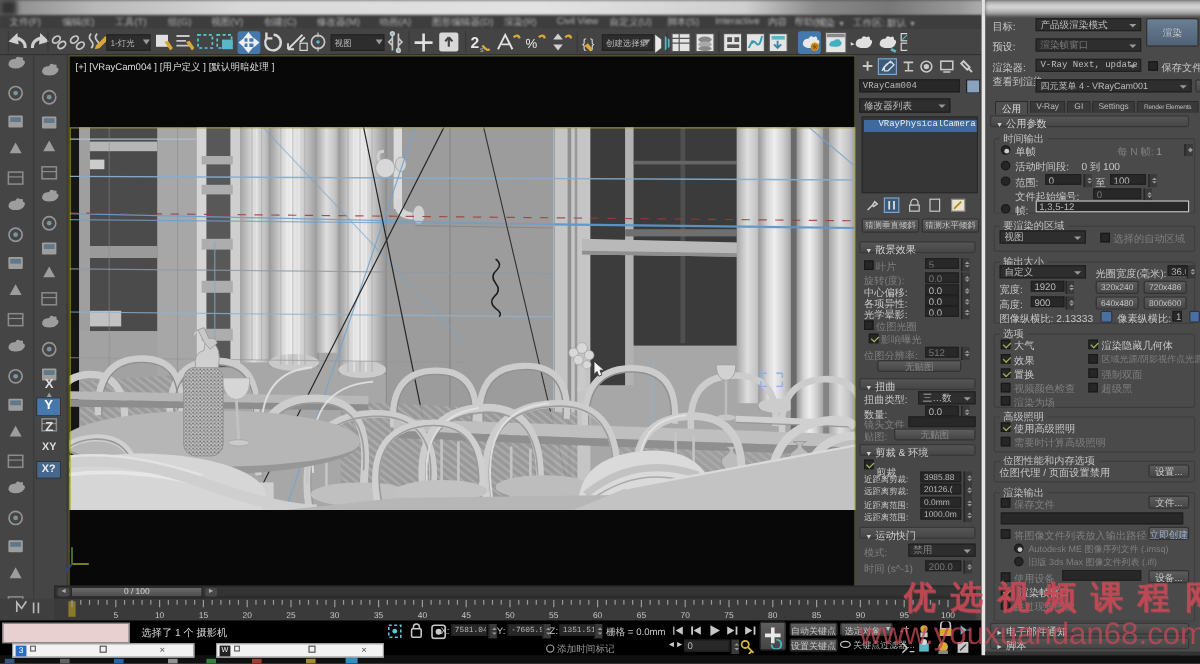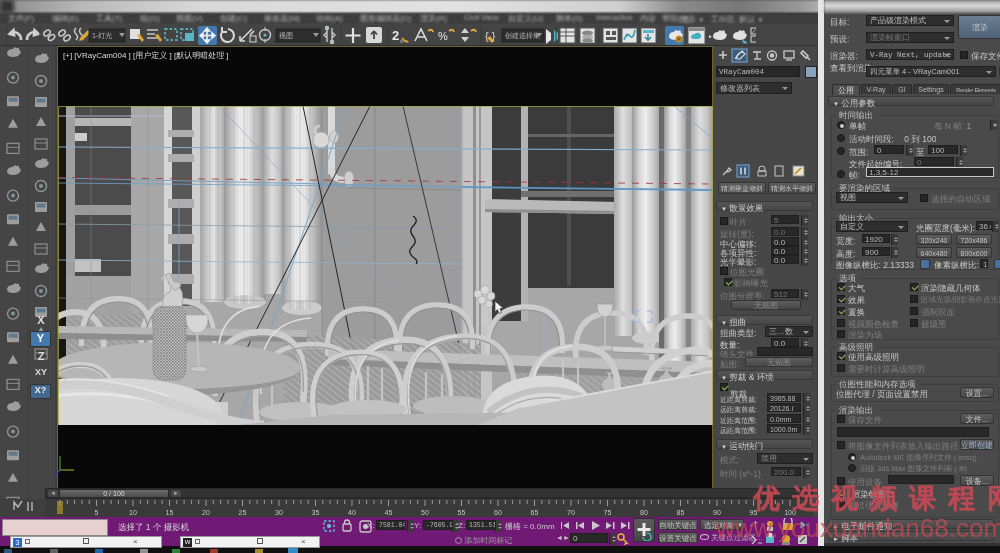--- a/index.html
+++ b/index.html
@@ -538,20 +538,23 @@
   <circle cx="57" cy="7.5" r="4.5"></circle>
           <circle cx="57" cy="7.5" r="1.6" fill="#c9c9c9"></circle>
   <rect x="69" y="3" width="10" height="7"></rect>
           <path d="M71,12 h6"></path>
   <path d="M88,3 l5,5 -2,2 -5,-5 z M92,9 l3,3" stroke-width="1.6"></path>
  </g>
 </svg>
 <div class="inp" style="left:3px;top:20px;width:84px;height:11px;line-height:11px;font-family:'Liberation Mono',monospace;font-size:7.5px">VRayCam004</div>
 <div class="abs" style="left:92px;top:20px;width:12px;height:12px;background:#8aa2be;border:1px solid #222"></div>
 <div class="dd" style="left:3px;top:36px;width:76px;height:12px;line-height:12px">修改器列表</div>
+<div class="abs" style="left:5px;top:51px;width:97px;height:64px;background:#363636;border:1px solid #2a2a2a">
+ <div class="abs" style="left:1px;top:2px;width:94px;height:10px;background:#3e6a9e;color:#eee;font-size:7.5px;font-family:'Liberation Mono',monospace;padding-left:12px;white-space:nowrap;overflow:hidden">VRayPhysicalCamera</div>
+</div>
 <svg class="abs" style="left:4px;top:118px" width="100" height="14" viewBox="0 0 100 14">
  <path d="M6,11 l4,-4 M10,7 l2,-3 2,2 -3,2 z" stroke="#c9c9c9" stroke-width="1.3" fill="none"></path>
  <rect x="20" y="1" width="12" height="12" fill="#3a5a7a" stroke="#7aa6d2"></rect>
  <path d="M24,3.5 v7 M28,3.5 v7" stroke="#ddd" stroke-width="1.5"></path>
  <path d="M42,5 a3,3 0 0 1 6,0 v2 h-6 z M41,7 h8 v5 h-8 z" stroke="#c9c9c9" stroke-width="1" fill="none"></path>
  <rect x="58" y="2" width="8" height="10" fill="none" stroke="#c9c9c9"></rect>
  <rect x="76" y="2" width="11" height="10" fill="#e8e4d0" stroke="#888"></rect>
         <path d="M78,10 l6,-6" stroke="#b8860b" stroke-width="1.4"></path>
 </svg>
 <div class="btn" style="left:5px;top:136px;width:48px;height:12px;line-height:12px;font-size:7px">猜测垂直倾斜</div>
@@ -748,21 +751,21 @@
           <text x="708.5" y="16">95</text>
           <text x="745.0" y="16">100</text>
         </g>
 </svg>
 <div class="abs" style="left:-45px;top:0px;width:45px;height:19px;background:#3f3f3f"></div>
 </div>
 <svg class="abs" style="left:8px;top:496px" width="36" height="20" viewBox="0 0 36 20">
       <path d="M6,14 v-8 l4,5 4,-6 M20,6 v9 m4,-9 v9" stroke="#b8b8b8" stroke-width="1.4" fill="none"></path>
     </svg>
 
-<div class="abs" id="statusbar" style="left:0;top:517px;width:983px;height:31px;background:#701a75">
+<div class="abs" id="statusbar" style="left:0;top:517px;width:983px;height:31px;background:#000000">
 <div class="abs" style="left:2px;top:2px;width:106px;height:17px;background:#e8d0d0;border:1px solid #888"></div>
 <div class="abs" style="left:118px;top:5px;color:#d8d8d8;font-size:8.5px;white-space:nowrap">选择了 1 个 摄影机</div>
 <svg class="abs" style="left:322px;top:2px" width="50" height="14" viewBox="0 0 50 14">
 <rect x="2" y="2" width="10" height="10" fill="none" stroke="#5bc8d8" stroke-width="1.3" stroke-dasharray="2.5,2"></rect>
         <circle cx="7" cy="7" r="2" fill="#5bc8d8"></circle>
 <rect x="21" y="5" width="8" height="7" rx="1" fill="none" stroke="#c8c8c8" stroke-width="1.3"></rect>
         <path d="M22.5,5 v-1.5 a2.5,2.5 0 0 1 5,0 v1.5" stroke="#c8c8c8" stroke-width="1.3" fill="none"></path>
 <rect x="38" y="2" width="11" height="11" rx="2" fill="none" stroke="#c8c8c8" stroke-width="1.3"></rect>
         <circle cx="43.5" cy="7.5" r="2.5" fill="#c8c8c8"></circle>
 </svg>
@@ -840,21 +843,21 @@
 <div class="abs" style="left:72px;top:0px;color:#555;font-size:8px"><span style="display:inline-block;width:6px;height:6px;border:1px solid #555"></span></div>
 <div class="abs" style="left:122px;top:0px;color:#555;font-size:8px">×</div>
 </div>
 <div class="abs" style="left:180px;top:536px;width:140px;height:12px;background:#f2f2f2;border:1px solid #999">
 <div class="abs" style="left:2px;top:1px;width:9px;height:9px;background:#222;color:#fff;font-size:6px;text-align:center;line-height:9px">W</div>
 <div class="abs" style="left:14px;top:1px;color:#555;font-size:7px"><span style="display:inline-block;width:5px;height:5px;border:1px solid #666"></span></div>
 <div class="abs" style="left:76px;top:0px;color:#555;font-size:8px"><span style="display:inline-block;width:6px;height:6px;border:1px solid #555"></span></div>
 <div class="abs" style="left:120px;top:0px;color:#555;font-size:8px">×</div>
 </div>
 
-<div class="abs" id="renderdlg" style="left:818px;top:0;width:182px;height:546px;background:#4a4a4a;border-left:6px solid #e5e5e5;font-size:8.5px">
+<div class="abs" id="renderdlg" style="left:818px;top:0;width:182px;height:546px;background:#4a4a4a;border-left:3px solid #e5e5e5;font-size:8.5px">
 <div class="abs" style="left:0;top:0;width:182px;height:13px;background:linear-gradient(180deg,#9a9a9a,#ddd 45%,#888);filter:blur(1.2px)"></div>
 <div class="row lbl" style="left:6px;top:17px">目标:</div>
 <div class="dd" style="left:42px;top:15px;width:88px;height:11px">产品级渲染模式</div>
 <div class="btn" style="left:134px;top:15px;width:44px;height:24px;line-height:24px;background:linear-gradient(180deg,#6b7f95,#4e6175)">渲染</div>
 <div class="row lbl" style="left:6px;top:34px">预设:</div>
 <div class="dd" style="left:42px;top:32px;width:88px;height:11px;color:#777">渲染帧窗口</div>
 <div class="row lbl" style="left:6px;top:51px">渲染器:</div>
 <div class="dd" style="left:42px;top:49px;width:88px;height:11px;font-family:'Liberation Mono',monospace;font-size:7.5px">V-Ray Next, update 2.1</div>
 <div class="cb" style="left:136px;top:51px"></div>
       <div class="row lbl" style="left:147px;top:51px">保存文件</div>

